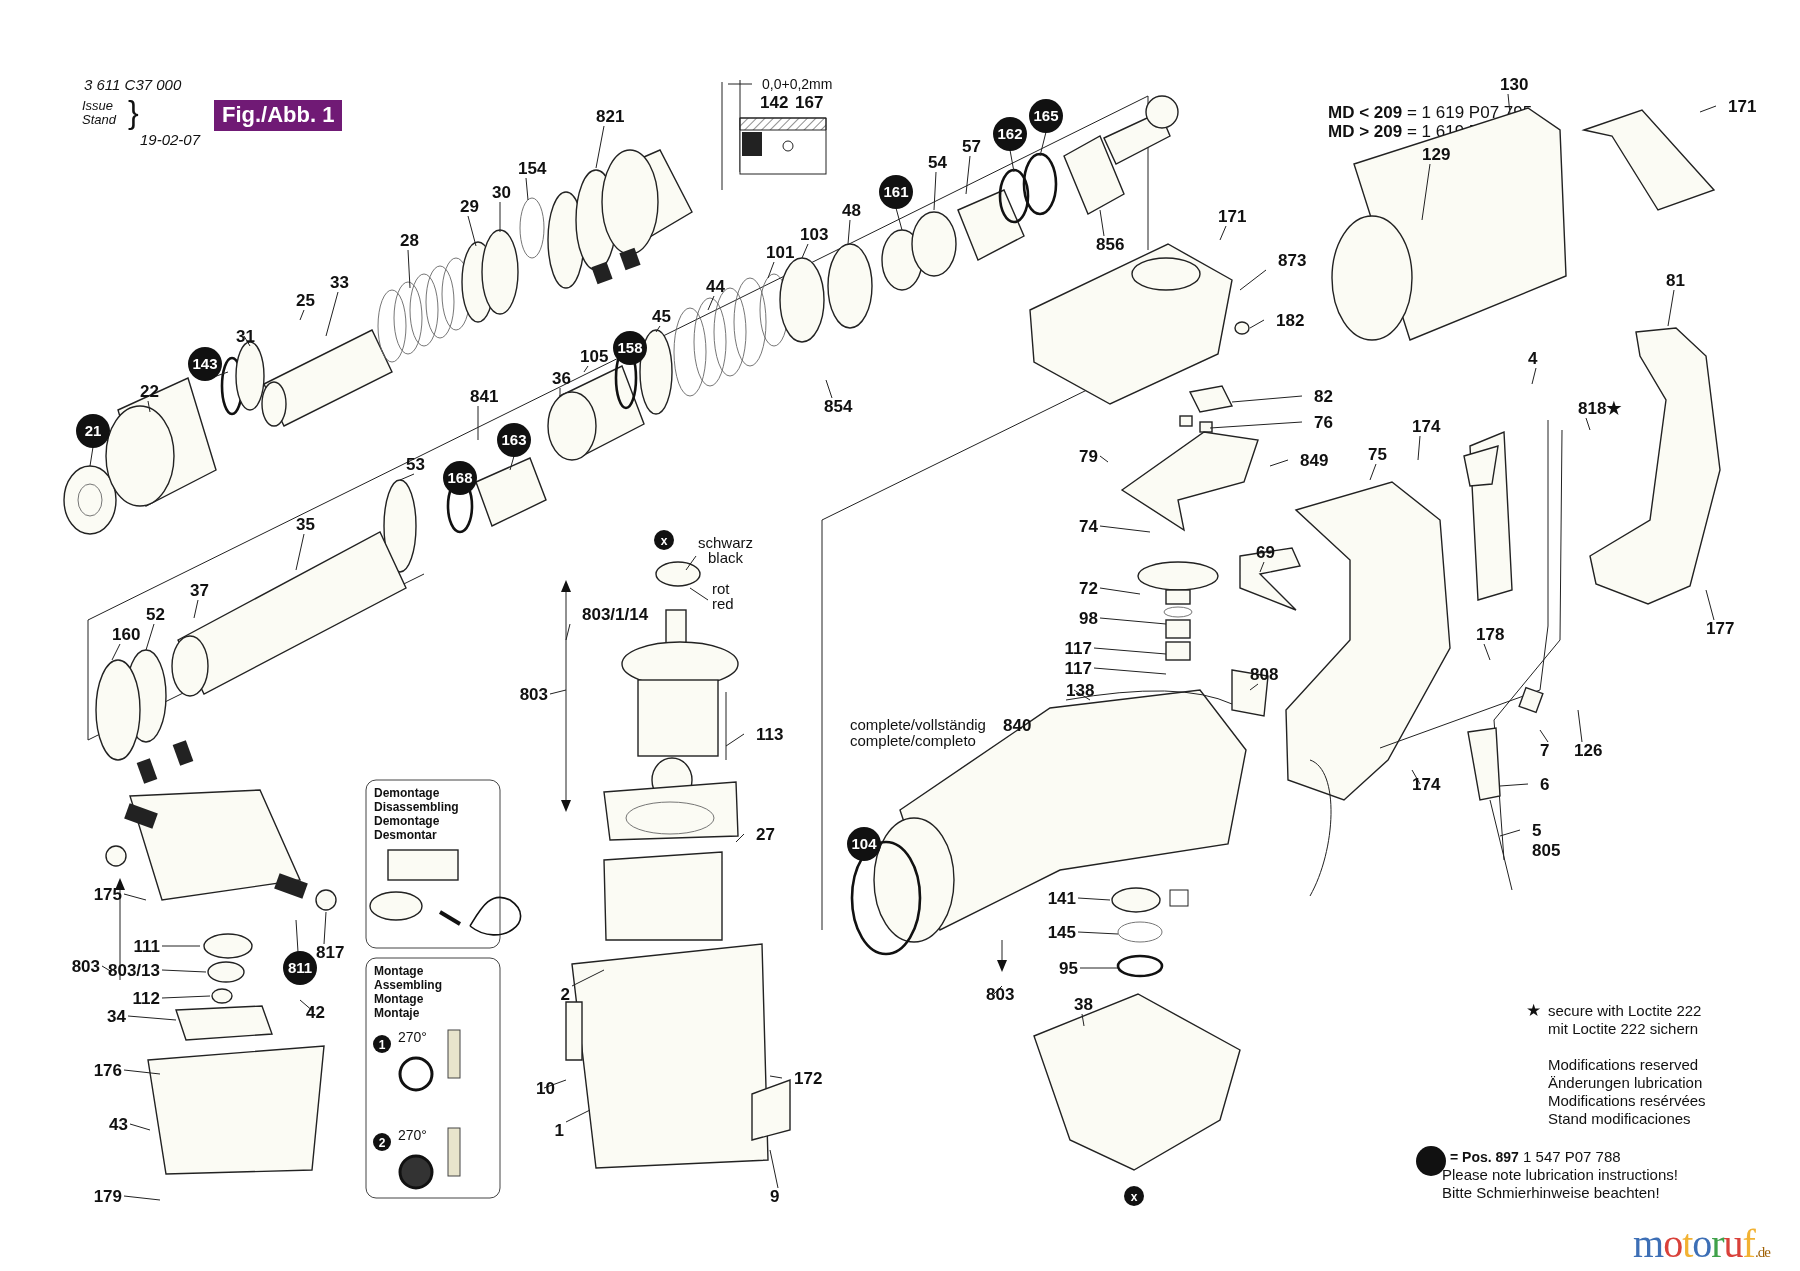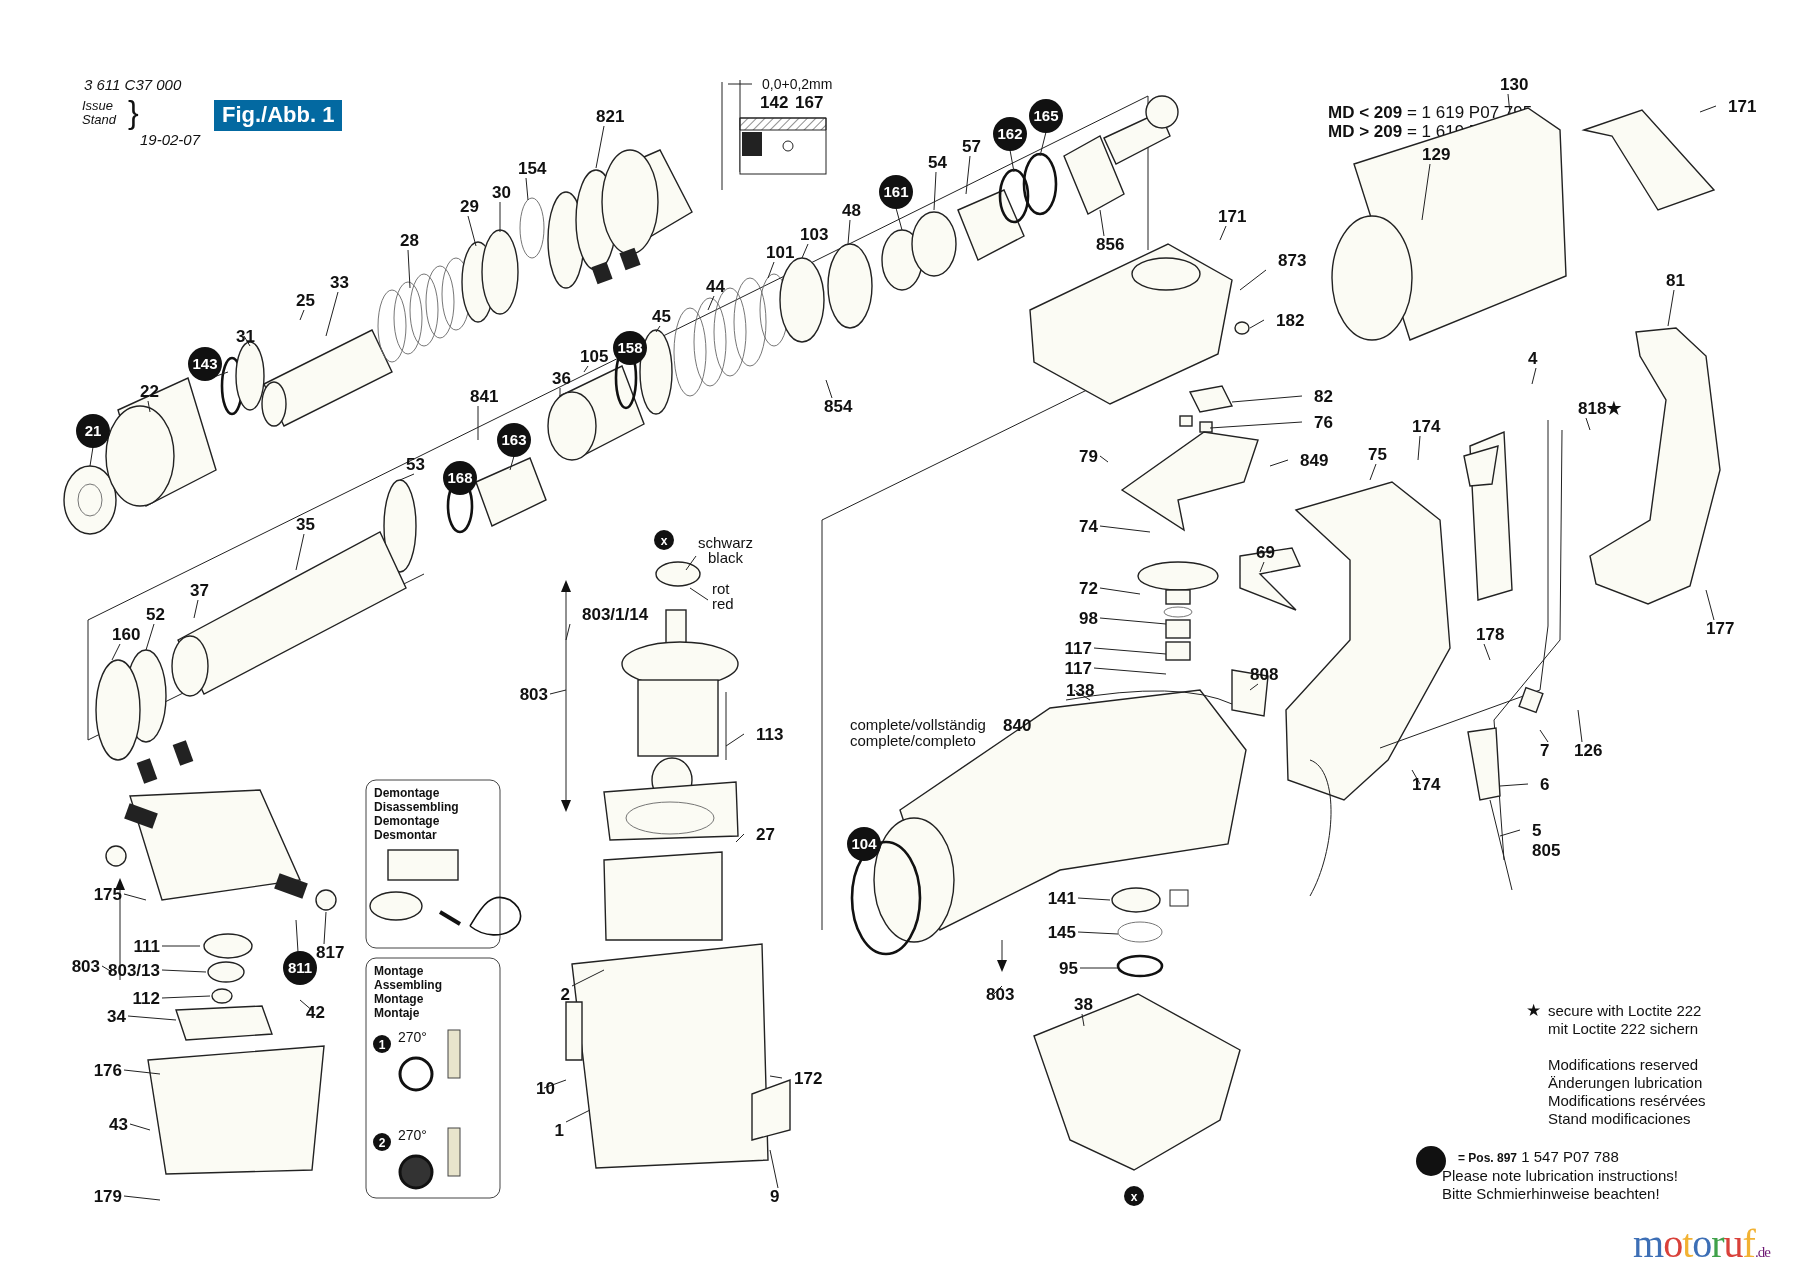--- a/index.html
+++ b/index.html
@@ -4,35 +4,35 @@
 <style>
   html, body { margin: 0; padding: 0; background: #ffffff; }
   body { width: 1800px; height: 1271px; position: relative; overflow: hidden;
          font-family: "Liberation Sans", sans-serif; color: #111; }
   #diagram { position: absolute; left: 0; top: 0; width: 1800px; height: 1271px; }
   .hdr { position: absolute; font-size: 15px; color: #111; line-height: 1; font-style: italic; }
   .doc-no { left: 84px; top: 77px; font-size: 15px; }
   .issue { left: 82px; top: 99px; font-size: 13px; line-height: 14px; }
   .brace { position: absolute; left: 128px; top: 97px; font-size: 32px; line-height: 30px; font-weight: 300; }
   .issue-date { left: 140px; top: 108px; font-size: 15px; margin-top: 24px; }
-  .fig-badge { position: absolute; left: 214px; top: 100px; background: #0369a1; color: #fff;
+  .fig-badge { position: absolute; left: 214px; top: 100px; background: #701a75; color: #fff;
                font-weight: bold; font-size: 22px; padding: 2px 8px 3px 8px; line-height: 26px; }
   .md-line { position: absolute; left: 1328px; font-size: 17px; font-weight: normal; }
   .md-line b { font-weight: bold; }
   .notes { position: absolute; left: 1548px; top: 1002px; font-size: 15px; line-height: 18px; }
   .notes .star { position: absolute; left: -22px; top: 0; font-size: 17px; }
   .notes .gap { height: 18px; }
   .lub { position: absolute; left: 1418px; top: 1148px; font-size: 15px; line-height: 18px; }
   .lub .dot { position: absolute; left: -2px; top: -2px; width: 30px; height: 30px; border-radius: 50%; background: #111; }
   .lub .pos { margin-left: 32px; }
-  .lub .pos b { font-size: 12px; margin-left: 8px; }
+  .lub .pos b { font-size: 14px; }
   .lub .line { margin-left: 24px; }
   .logo { position: absolute; left: 1633px; top: 1220px; font-family: "Liberation Serif", serif;
           font-size: 40px; letter-spacing: -1px; }
-  .logo .de { font-size: 15px; color: #701a75; text-align: right; }
+  .logo .de { font-size: 15px; color: #a16207; text-align: right; }
   .callout-text { font-family: "Liberation Sans", sans-serif; font-weight: bold; font-size: 17px; fill: #111; }
   .small-text { font-family: "Liberation Sans", sans-serif; font-size: 14px; fill: #111; }
   .bubble-text { font-family: "Liberation Sans", sans-serif; font-weight: bold; font-size: 15px; fill: #fff; }
   .box-title { font-family: "Liberation Sans", sans-serif; font-weight: bold; font-size: 12px; fill: #111; }
   .part { fill: #fbfbf4; stroke: #222; stroke-width: 1.4; }
   .part-light { fill: none; stroke: #666; stroke-width: 0.9; }
   .lead { stroke: #222; stroke-width: 1; fill: none; }
   .ring { fill: none; stroke: #111; stroke-width: 2.6; }
 </style>
 </head>

